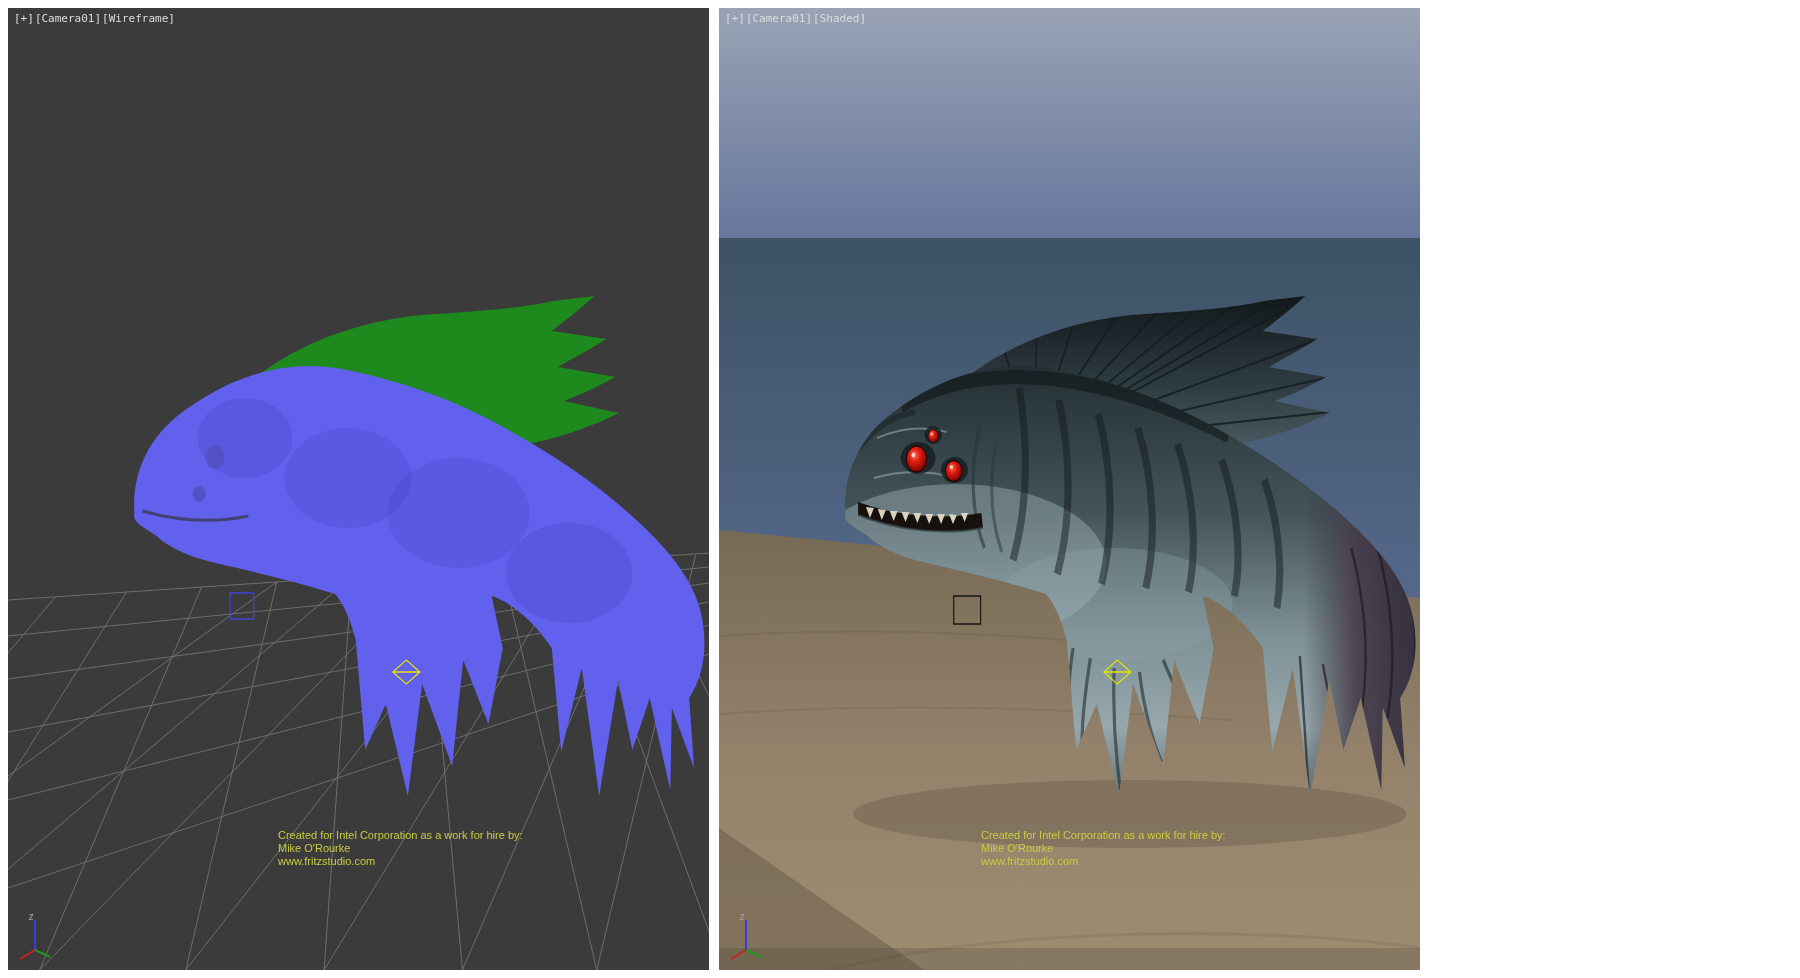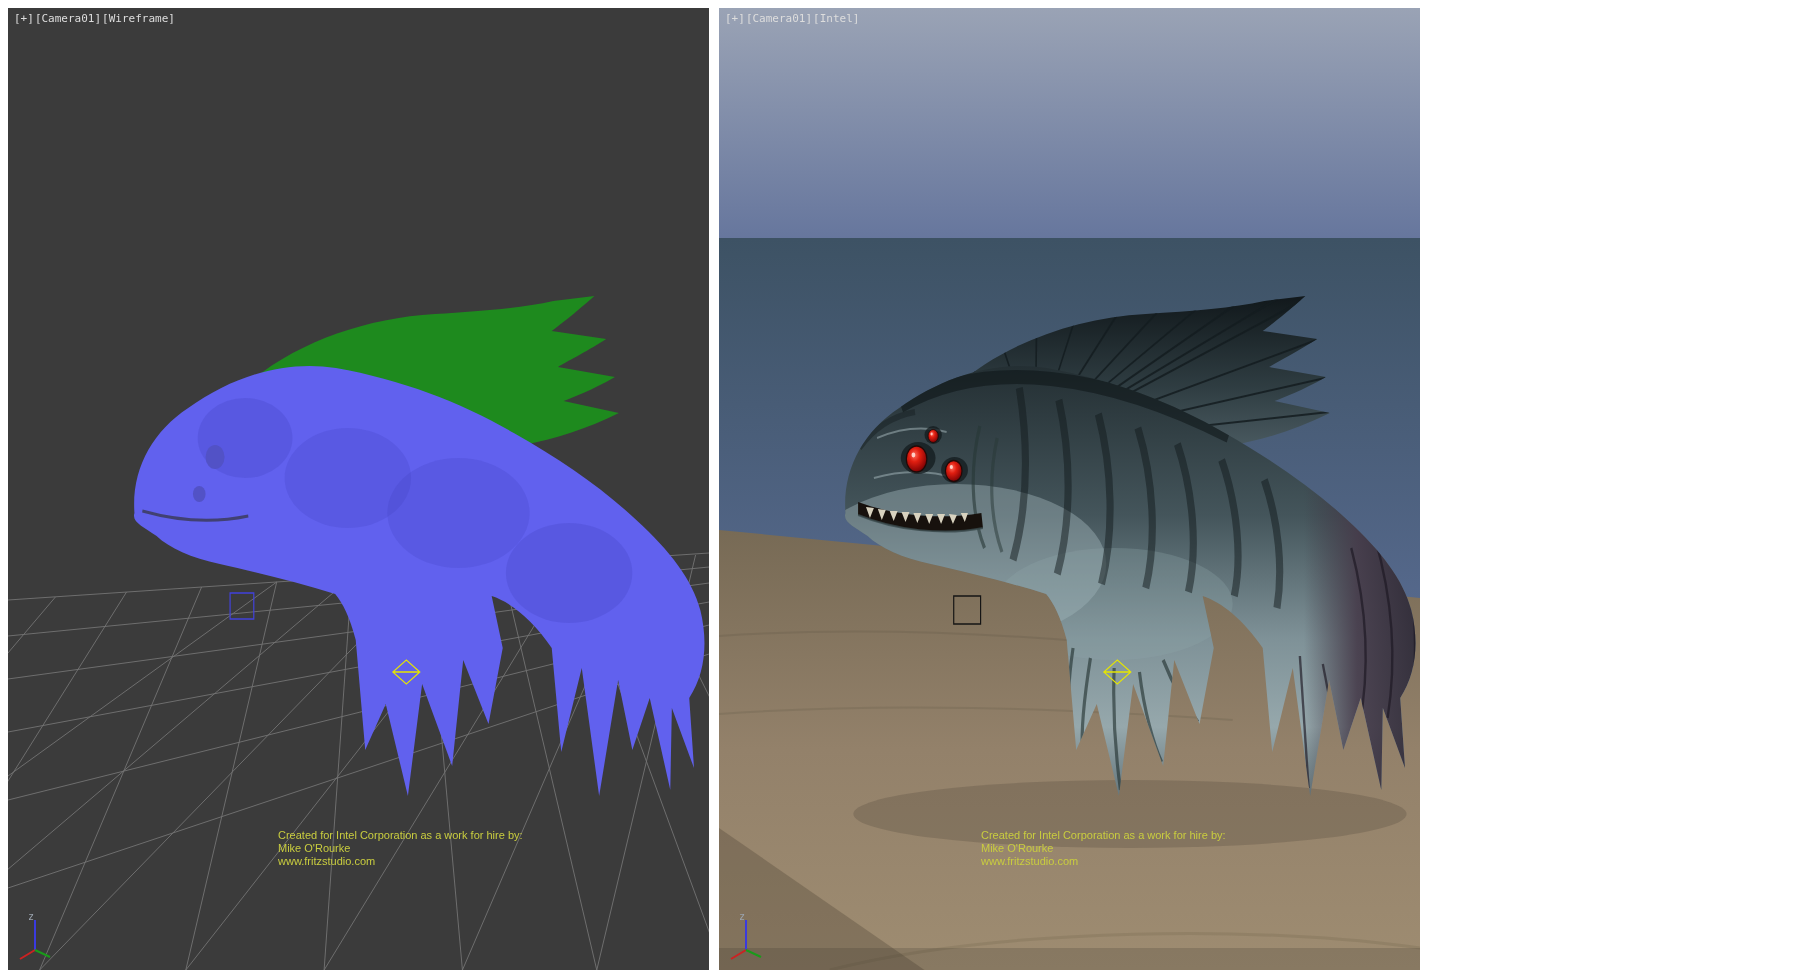--- a/index.html
+++ b/index.html
@@ -238,21 +238,21 @@
           <path fill="#d8d2bf" d="M186 499 l5 11 l5 -10 z M201 501 l5 11 l5 -10 z M216 503 l5 10 l5 -10 z M231 504 l5 10 l5 -10 z M246 505 l5 10 l5 -10 z M261 506 l5 10 l5 -10 z M276 506 l5 10 l5 -10 z M291 506 l5 10 l5 -9 z M306 505 l5 9 l4 -9 z"></path>
           <path d="M176 507 C222 522 284 528 334 520" fill="none" stroke="#3a4a4c" stroke-width="2" opacity="0.8"></path>
         </g>
       </g>
 
       <rect x="297" y="588" width="34" height="28" fill="none" stroke-width="1.5" style="stroke:var(--helper-black)"></rect>
       <use href="#gizmoDiamond" transform="translate(504,664)" style="fill:none;stroke:var(--gizmo-yellow);stroke-width:1.4"></use>
     </svg>
 
     <div class="vp-label">
-      <span>[+]</span><span>[Camera01]</span><span>[Intel]</span>
+      <span>[+]</span><span>[Camera01]</span><span>[Shaded]</span>
     </div>
 
     <div class="annotation" style="left:262px;top:793px;">
       <div>Created for Intel Corporation as a work for hire by:</div>
       <div>Mike O'Rourke</div>
       <div>www.fritzstudio.com</div>
     </div>
 
     <svg class="tripod" viewBox="0 0 46 54">
       <use href="#tripodAxes"></use>

